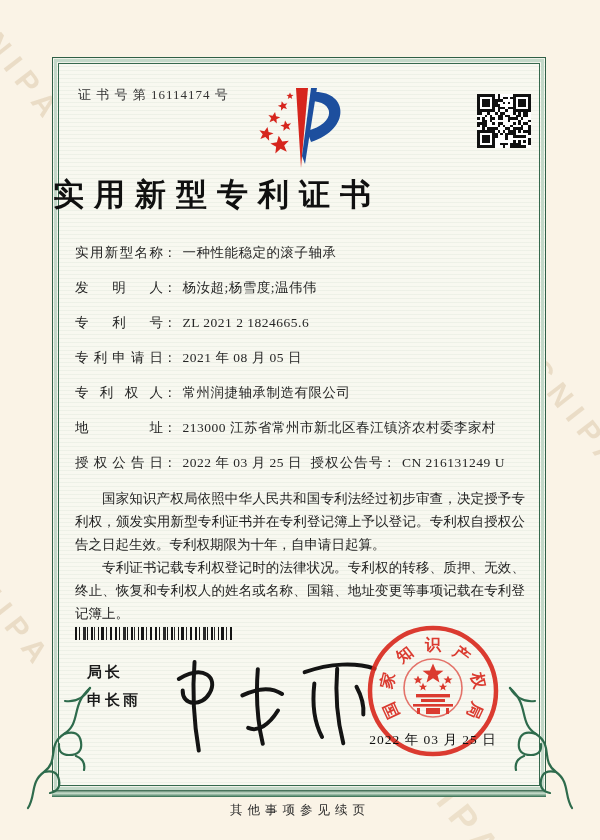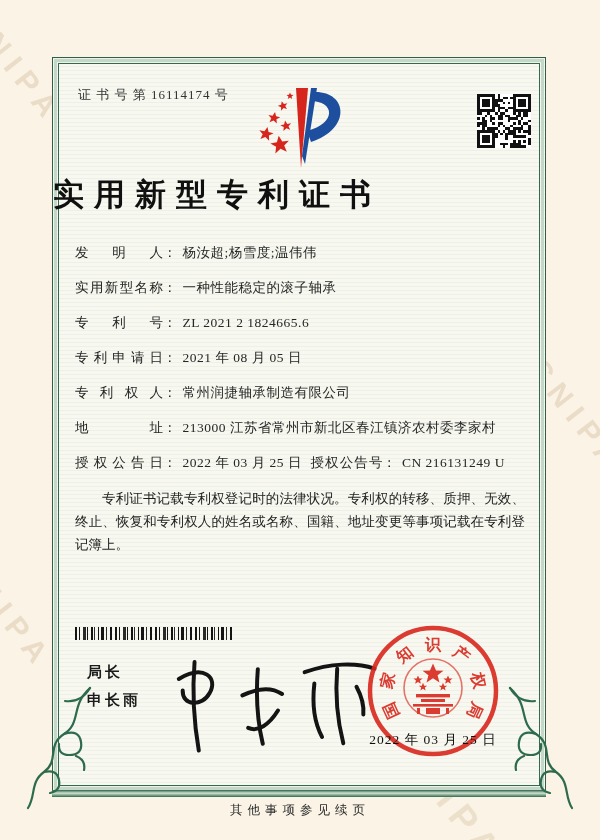--- a/index.html
+++ b/index.html
@@ -260,24 +260,24 @@
           <rect x="0" y="14" width="7" height="7" fill="#111"></rect>
           <rect x="1" y="15" width="5" height="5" fill="#fff"></rect>
           <rect x="2" y="16" width="3" height="3" fill="#111"></rect>
         </svg>
     </div>
 
     <div class="title">实用新型专利证书</div>
 
     <div class="fields">
       <div class="frow">
+        <span class="flabel">实用新型名称</span><span class="colon">：</span><span class="fvalue">一种性能稳定的滚子轴承</span>
+      </div>
+      <div class="frow">
         <span class="flabel">发明人</span><span class="colon">：</span><span class="fvalue">杨汝超;杨雪度;温伟伟</span>
-      </div>
-      <div class="frow">
-        <span class="flabel">实用新型名称</span><span class="colon">：</span><span class="fvalue">一种性能稳定的滚子轴承</span>
       </div>
       <div class="frow">
         <span class="flabel">专利号</span><span class="colon">：</span><span class="fvalue">ZL 2021 2 1824665.6</span>
       </div>
       <div class="frow">
         <span class="flabel">专利申请日</span><span class="colon">：</span><span class="fvalue">2021 年 08 月 05 日</span>
       </div>
       <div class="frow">
         <span class="flabel">专利权人</span><span class="colon">：</span><span class="fvalue">常州润捷轴承制造有限公司</span>
       </div>
@@ -288,20 +288,21 @@
         <span class="fgroup first">
           <span class="flabel">授权公告日</span><span class="colon">：</span><span class="fvalue">2022 年 03 月 25 日</span>
         </span>
         <span class="fgroup second">
           <span class="flabel">授权公告号</span><span class="colon">：</span><span class="fvalue">CN 216131249 U</span>
         </span>
       </div>
     </div>
 
     <div class="paras">
+      <p>国家知识产权局依照中华人民共和国专利法经过初步审查，决定授予专利权，颁发实用新型专利证书并在专利登记簿上予以登记。专利权自授权公告之日起生效。专利权期限为十年，自申请日起算。</p>
       <p>专利证书记载专利权登记时的法律状况。专利权的转移、质押、无效、终止、恢复和专利权人的姓名或名称、国籍、地址变更等事项记载在专利登记簿上。</p>
     </div>
 
     <div class="barcode"></div>
 
     <div class="officer">
       <div>局长</div>
       <div>申长雨</div>
     </div>
 

